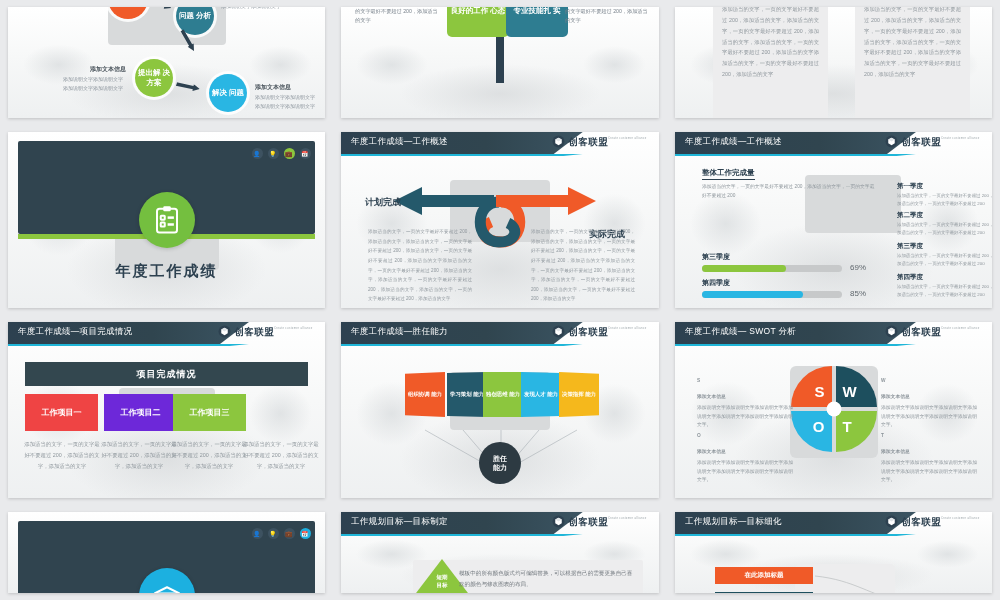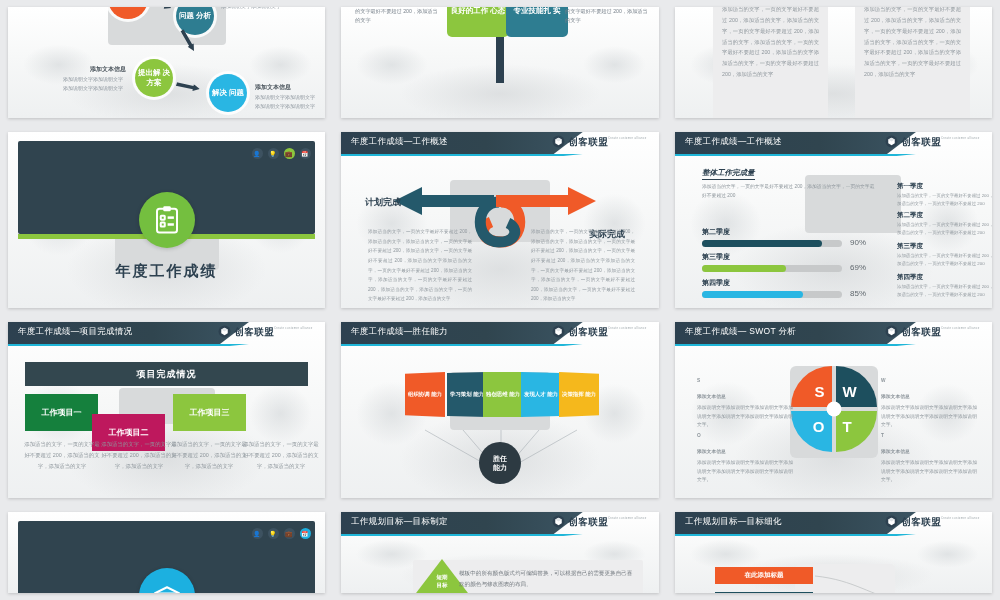--- a/index.html
+++ b/index.html
@@ -266,30 +266,23 @@
             <path d="M12 5l6 3.4v7L12 19l-6-3.6v-7z" fill="#fff"></path>
             <path d="M12 5l6 3.4-6 3.5-6-3.5z" fill="#dfe4e7"></path>
           </svg>
           <div class="ltxt">
             <span class="l1">创客联盟</span>
             <span class="l2">Create customer alliance</span>
           </div>
         </div>
       </div>
       <div class="monitor" style="width:96px;height:58px;top:43px;left:56%;"></div>
-      <div class="pb-h" style="left:27px;top:36px;font-style:italic;">整体工作完成量</div>
+      <div class="pb-h" style="left:27px;top:36px;">整体工作完成量</div>
       <div class="pb-sub" style="left:27px;top:50px;">添加适当的文字，一页的文字最好不要超过 200，添加适当的文字，一页的文字最好不要超过 200</div>
 
-      <div class="pb-row" style="top:95px;">
-        <div class="pb-name">第二季度</div>
-        <div class="pb-track">
-          <div class="pb-fill" style="width:86%;background:#1d4f5e;"></div>
-          <div class="pb-pct">90%</div>
-        </div>
-      </div>
       <div class="pb-row" style="top:120px;">
         <div class="pb-name">第三季度</div>
         <div class="pb-track">
           <div class="pb-fill" style="width:60%;background:#8cc63e;"></div>
           <div class="pb-pct">69%</div>
         </div>
       </div>
       <div class="pb-row" style="top:146px;">
         <div class="pb-name">第四季度</div>
         <div class="pb-track">
@@ -331,24 +324,24 @@
             <path d="M12 5l6 3.4-6 3.5-6-3.5z" fill="#dfe4e7"></path>
           </svg>
           <div class="ltxt">
             <span class="l1">创客联盟</span>
             <span class="l2">Create customer alliance</span>
           </div>
         </div>
       </div>
       <div class="monitor" style="width:96px;height:36px;top:66px;"></div>
       <div class="pc-head">项目完成情况</div>
-      <div class="pc-box" style="left:17px;background:#15803d;">
+      <div class="pc-box" style="left:17px;background:#ef4444;">
           <span>工作项目一</span>
         </div>
-      <div class="pc-box" style="left:84px;background:#be185d;margin-top:20px;">
+      <div class="pc-box" style="left:96px;background:#6d28d9;">
           <span>工作项目二</span>
         </div>
       <div class="pc-box" style="left:165px;background:#8cc63e;">
           <span>工作项目三</span>
         </div>
       <div class="pc-txt" style="left:16px;">添加适当的文字，一页的文字最好不要超过 200，添加适当的文字，添加适当的文字</div>
       <div class="pc-txt" style="left:93px;">添加适当的文字，一页的文字最好不要超过 200，添加适当的文字，添加适当的文字</div>
       <div class="pc-txt" style="left:163px;">添加适当的文字，一页的文字最好不要超过 200，添加适当的文字，添加适当的文字</div>
       <div class="pc-txt" style="left:235px;">添加适当的文字，一页的文字最好不要超过 200，添加适当的文字，添加适当的文字</div>
     </div>

